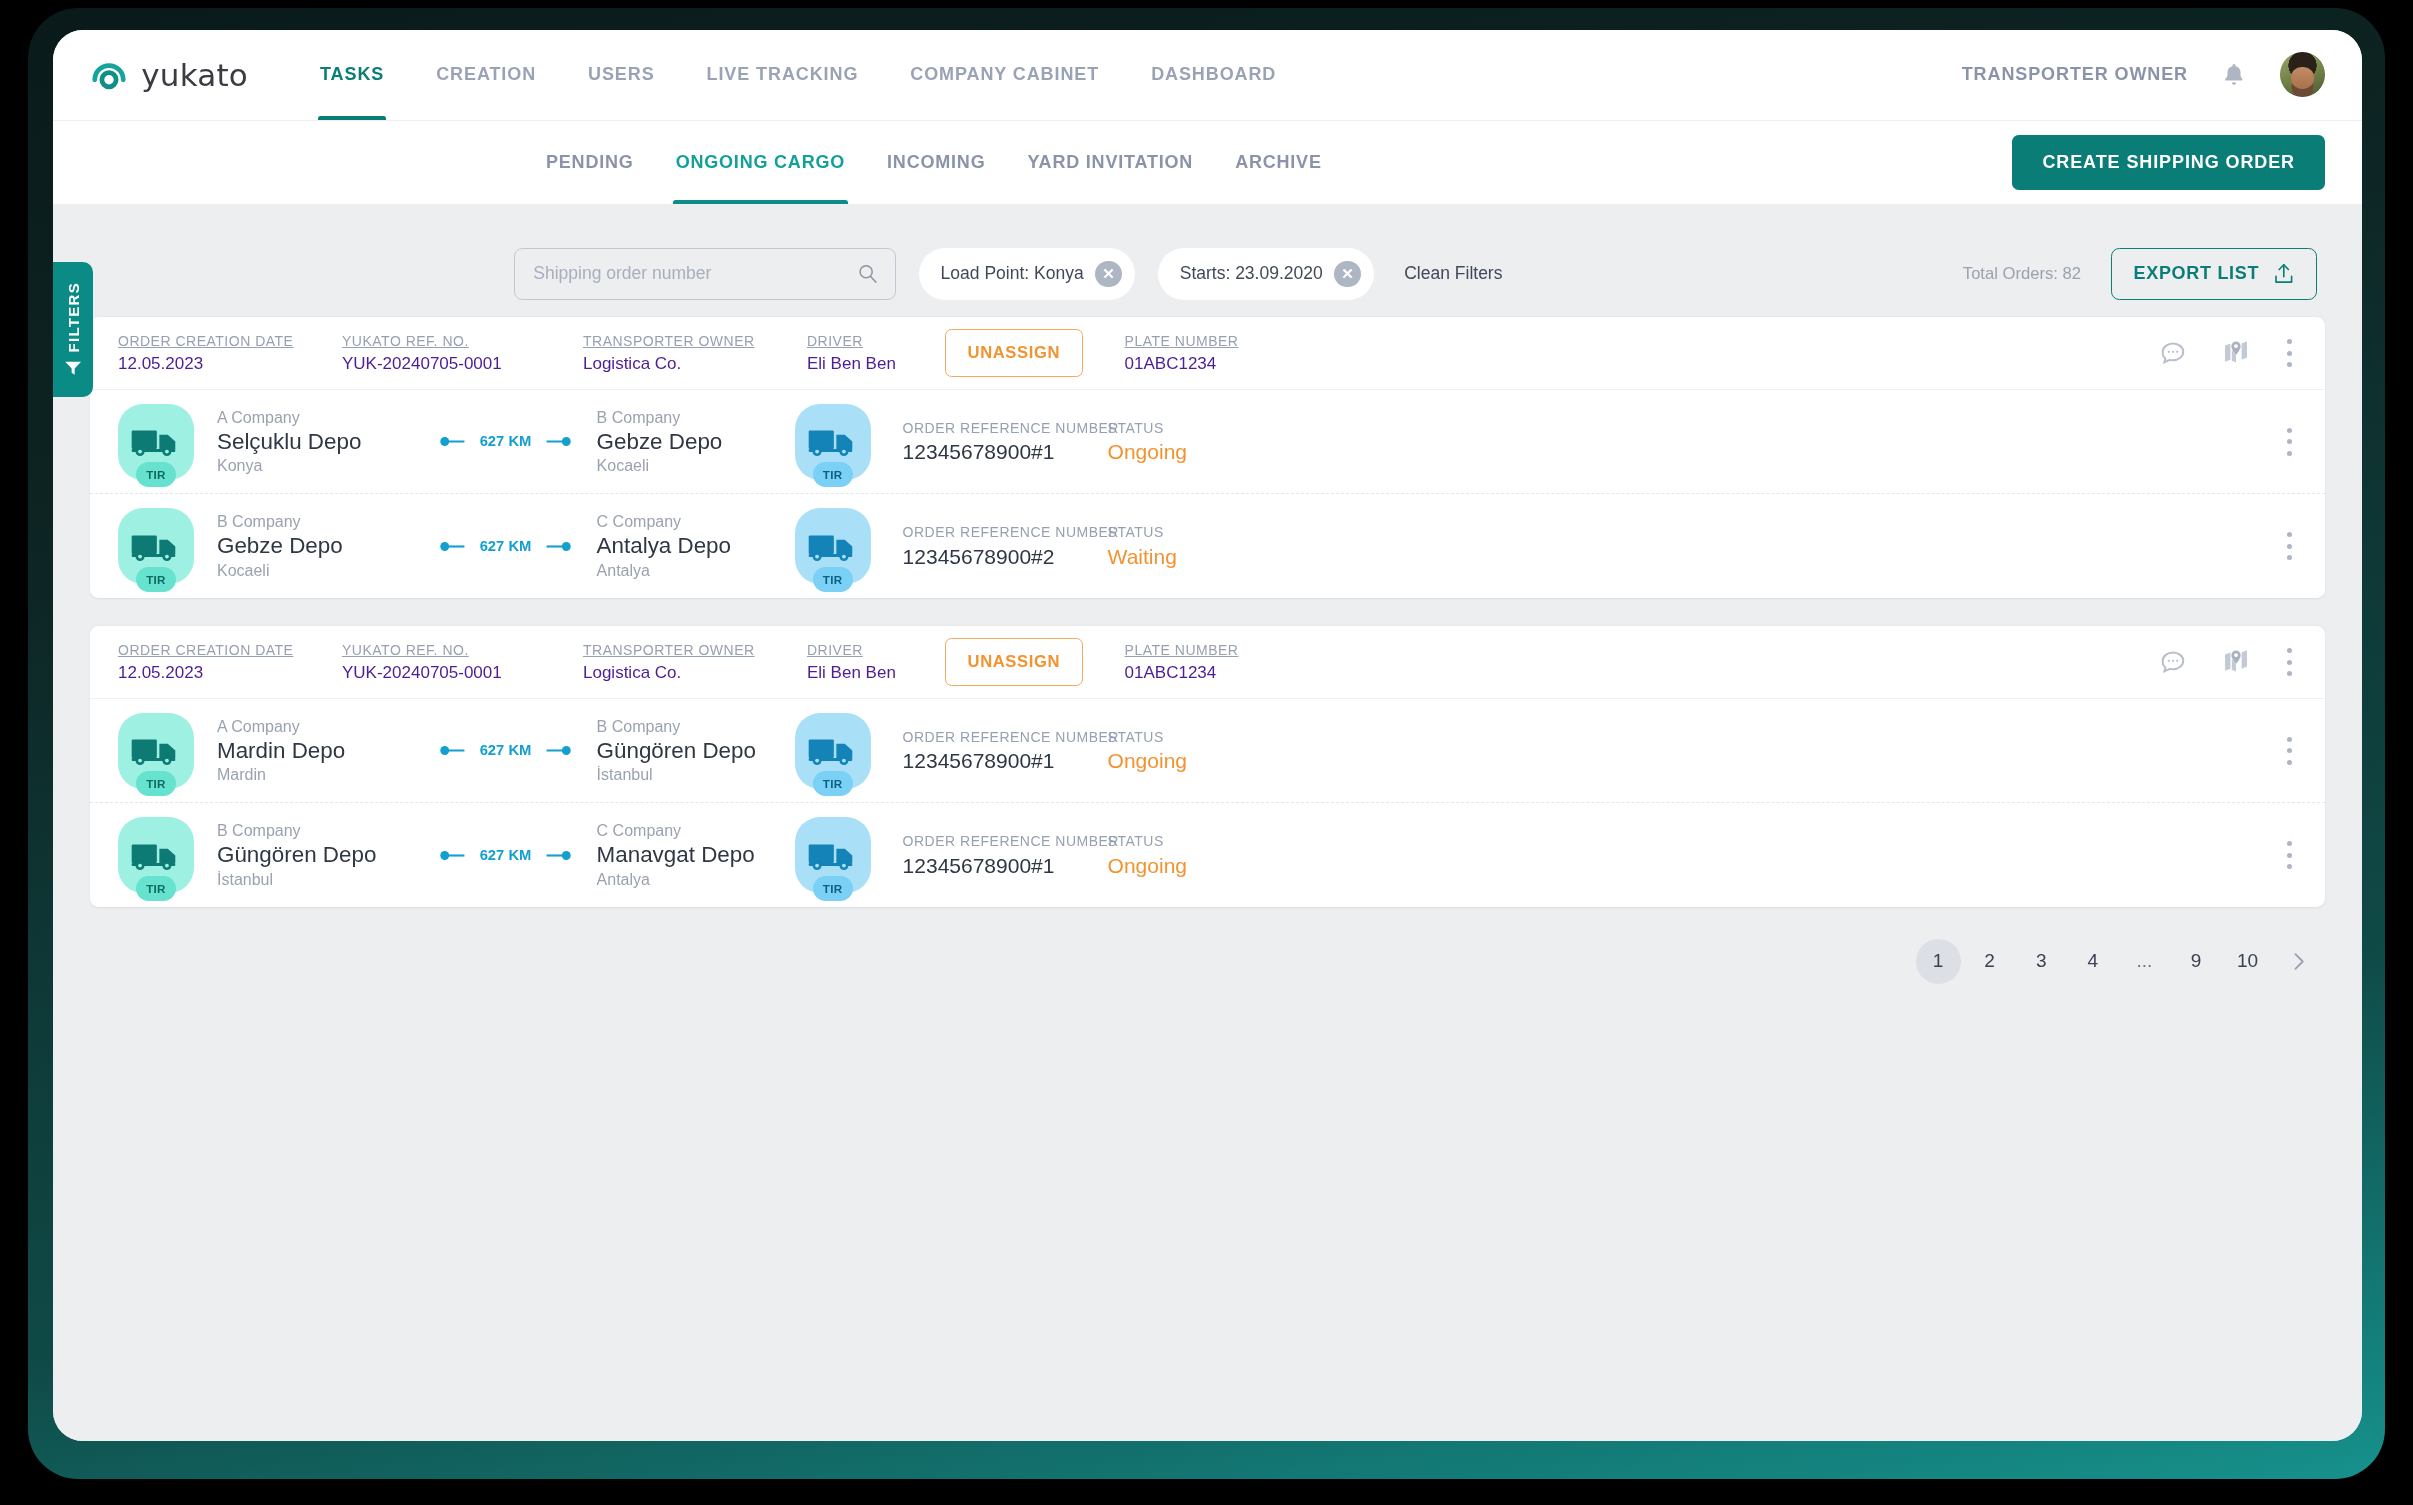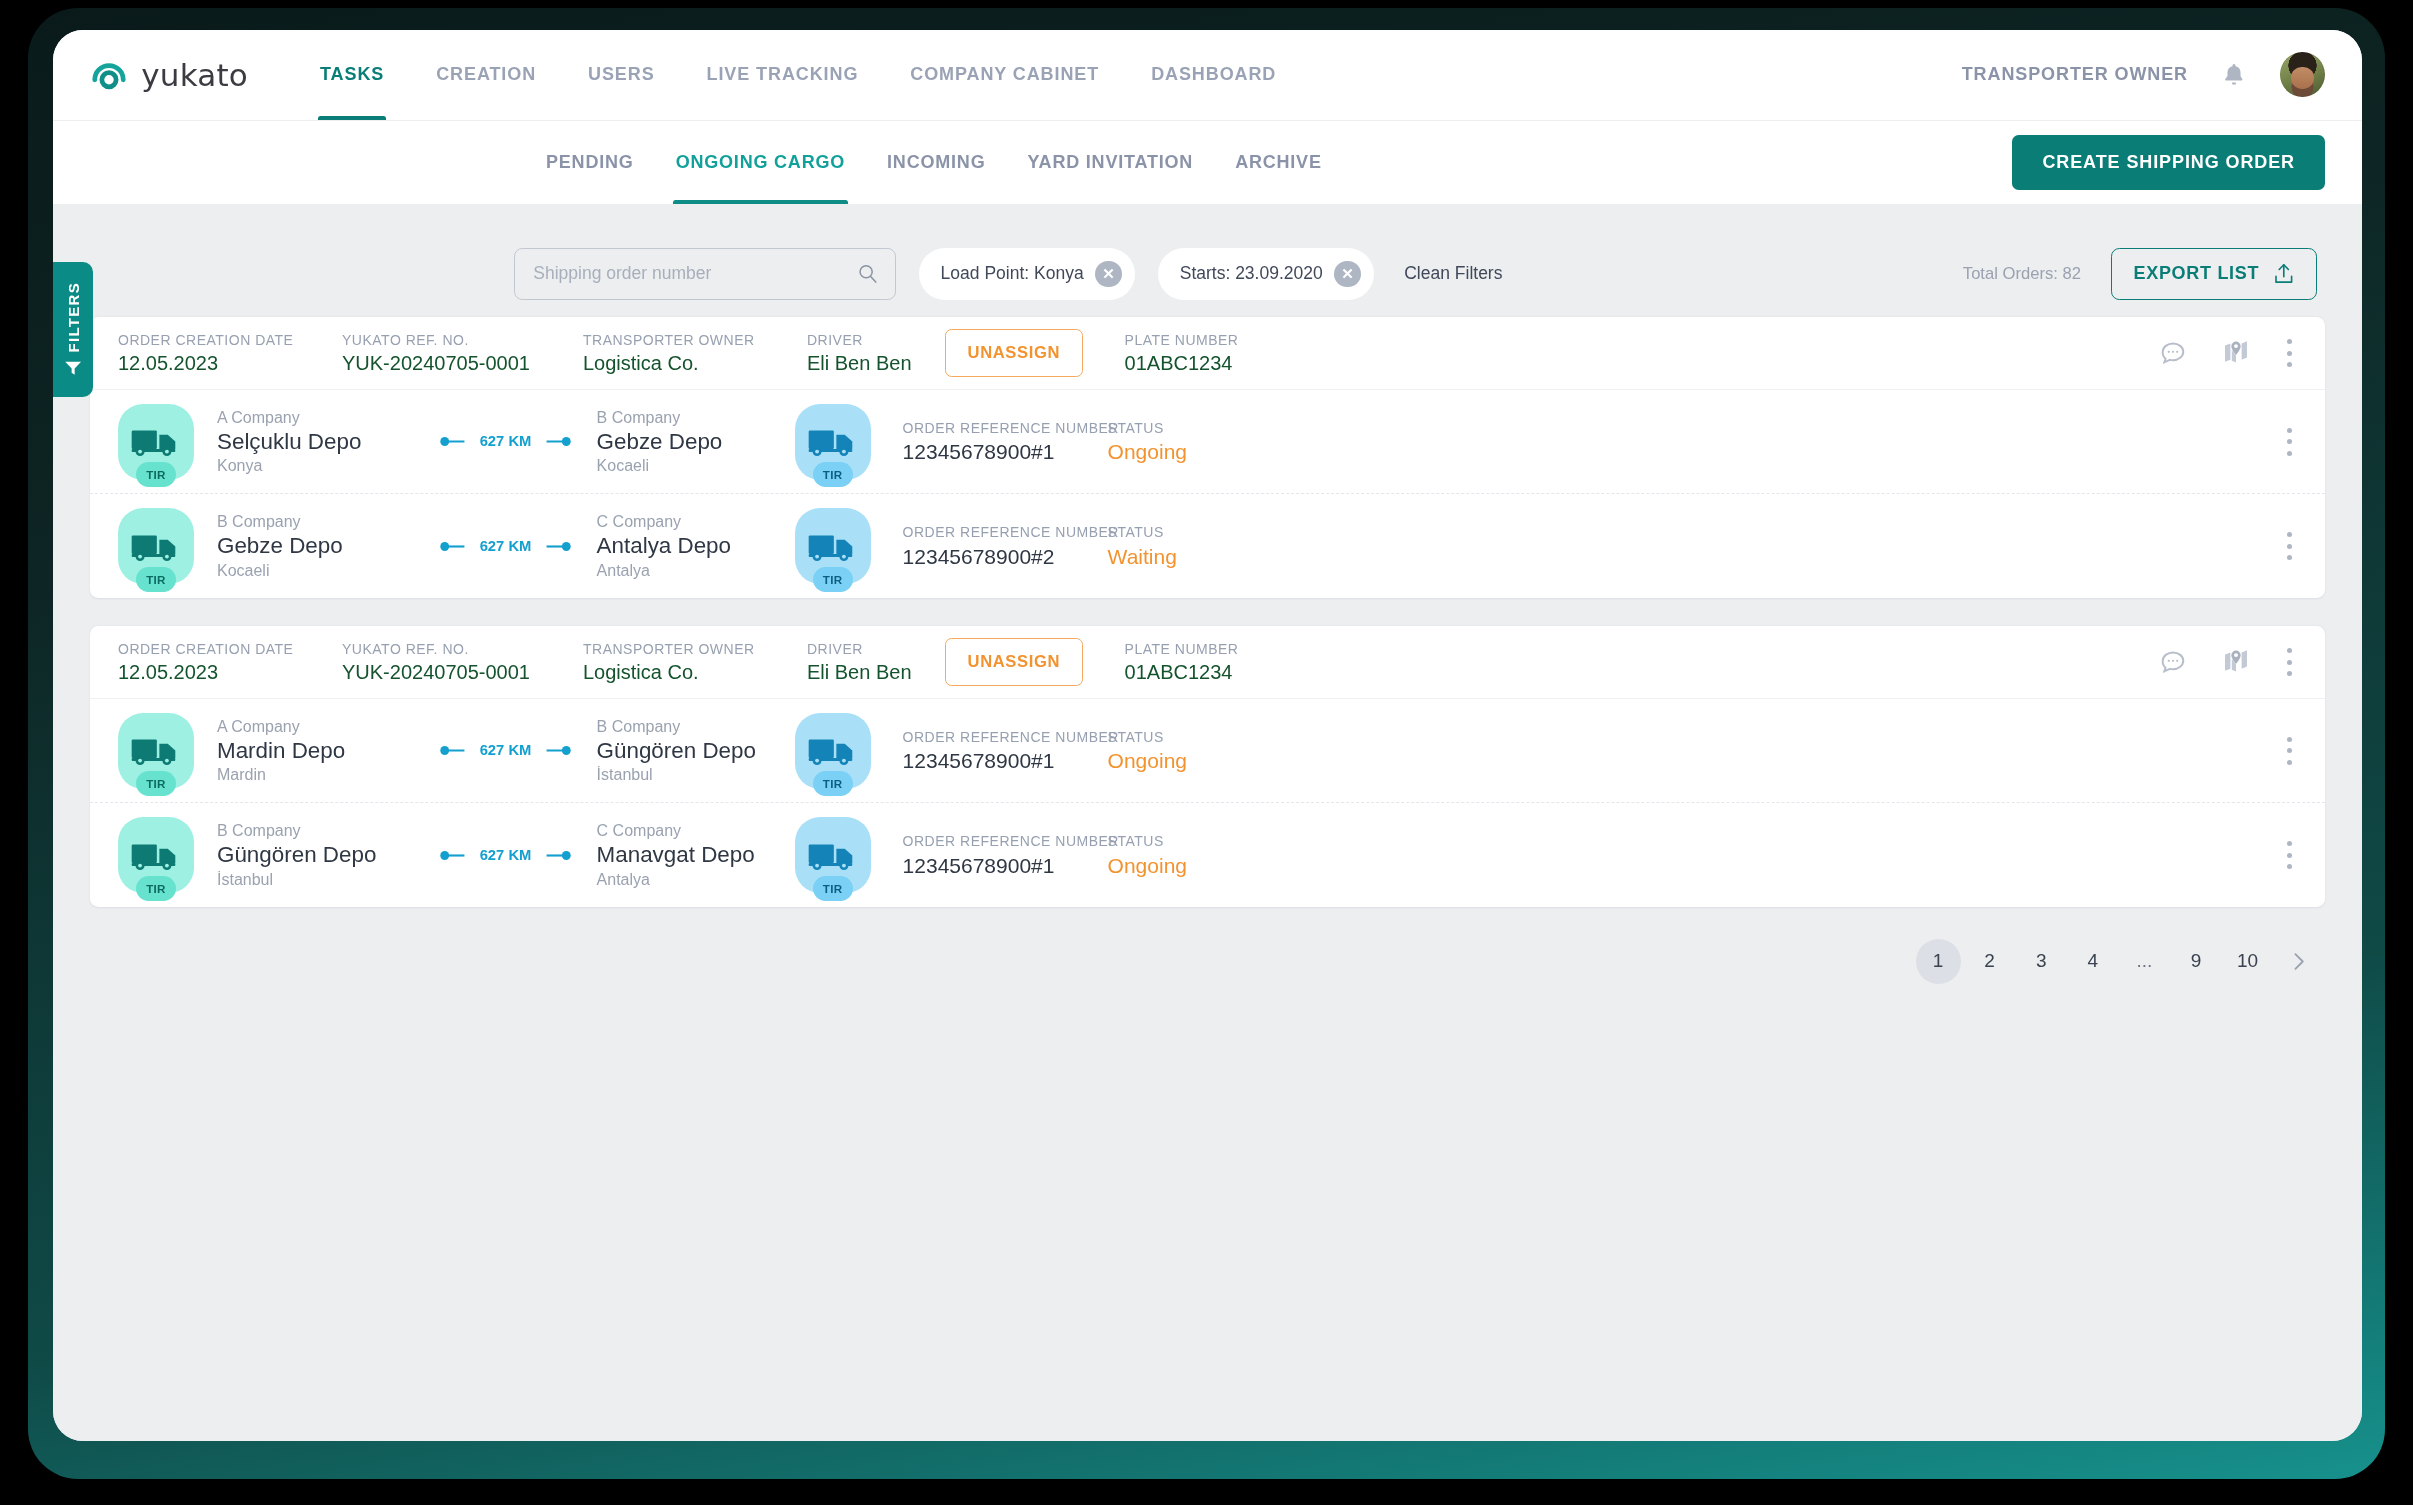--- a/index.html
+++ b/index.html
@@ -180,23 +180,23 @@
     overflow: hidden;
   }
   .card-header {
     display: flex; align-items: center;
     height: 73px; padding: 0 26.6px 0 28px;
     border-bottom: 0.8px solid #eef0f3;
   }
   .hfield { display: flex; flex-direction: column; justify-content: center; }
   .hfield .hlabel {
     font-size: 14px; letter-spacing: 0.5px; color: #97a0b0; font-weight: 400;
-    text-transform: uppercase; margin-bottom: 4.2px; white-space: nowrap;
-  }
-  .hfield .hvalue { font-size: 20px; color: #14532d; white-space: nowrap; }
+    text-transform: uppercase; margin-bottom: 4.2px; white-space: nowrap; text-decoration: underline;
+  }
+  .hfield .hvalue { font-size: 17px; color: #4c1d95; white-space: nowrap; }
   .f-date  { width: 224px; }
   .f-ref   { width: 241px; }
   .f-owner { width: 224px; }
   .f-driver{ width: 108px; }
   .unassign-btn {
     margin-left: 30px;
     border: 1.2px solid #f5a85e; border-radius: 6.6px;
     background: #fff; color: #f2932f;
     font-size: 16.6px; font-weight: 700; letter-spacing: 0.6px;
     height: 48px; padding: 0 21.6px; cursor: pointer;

